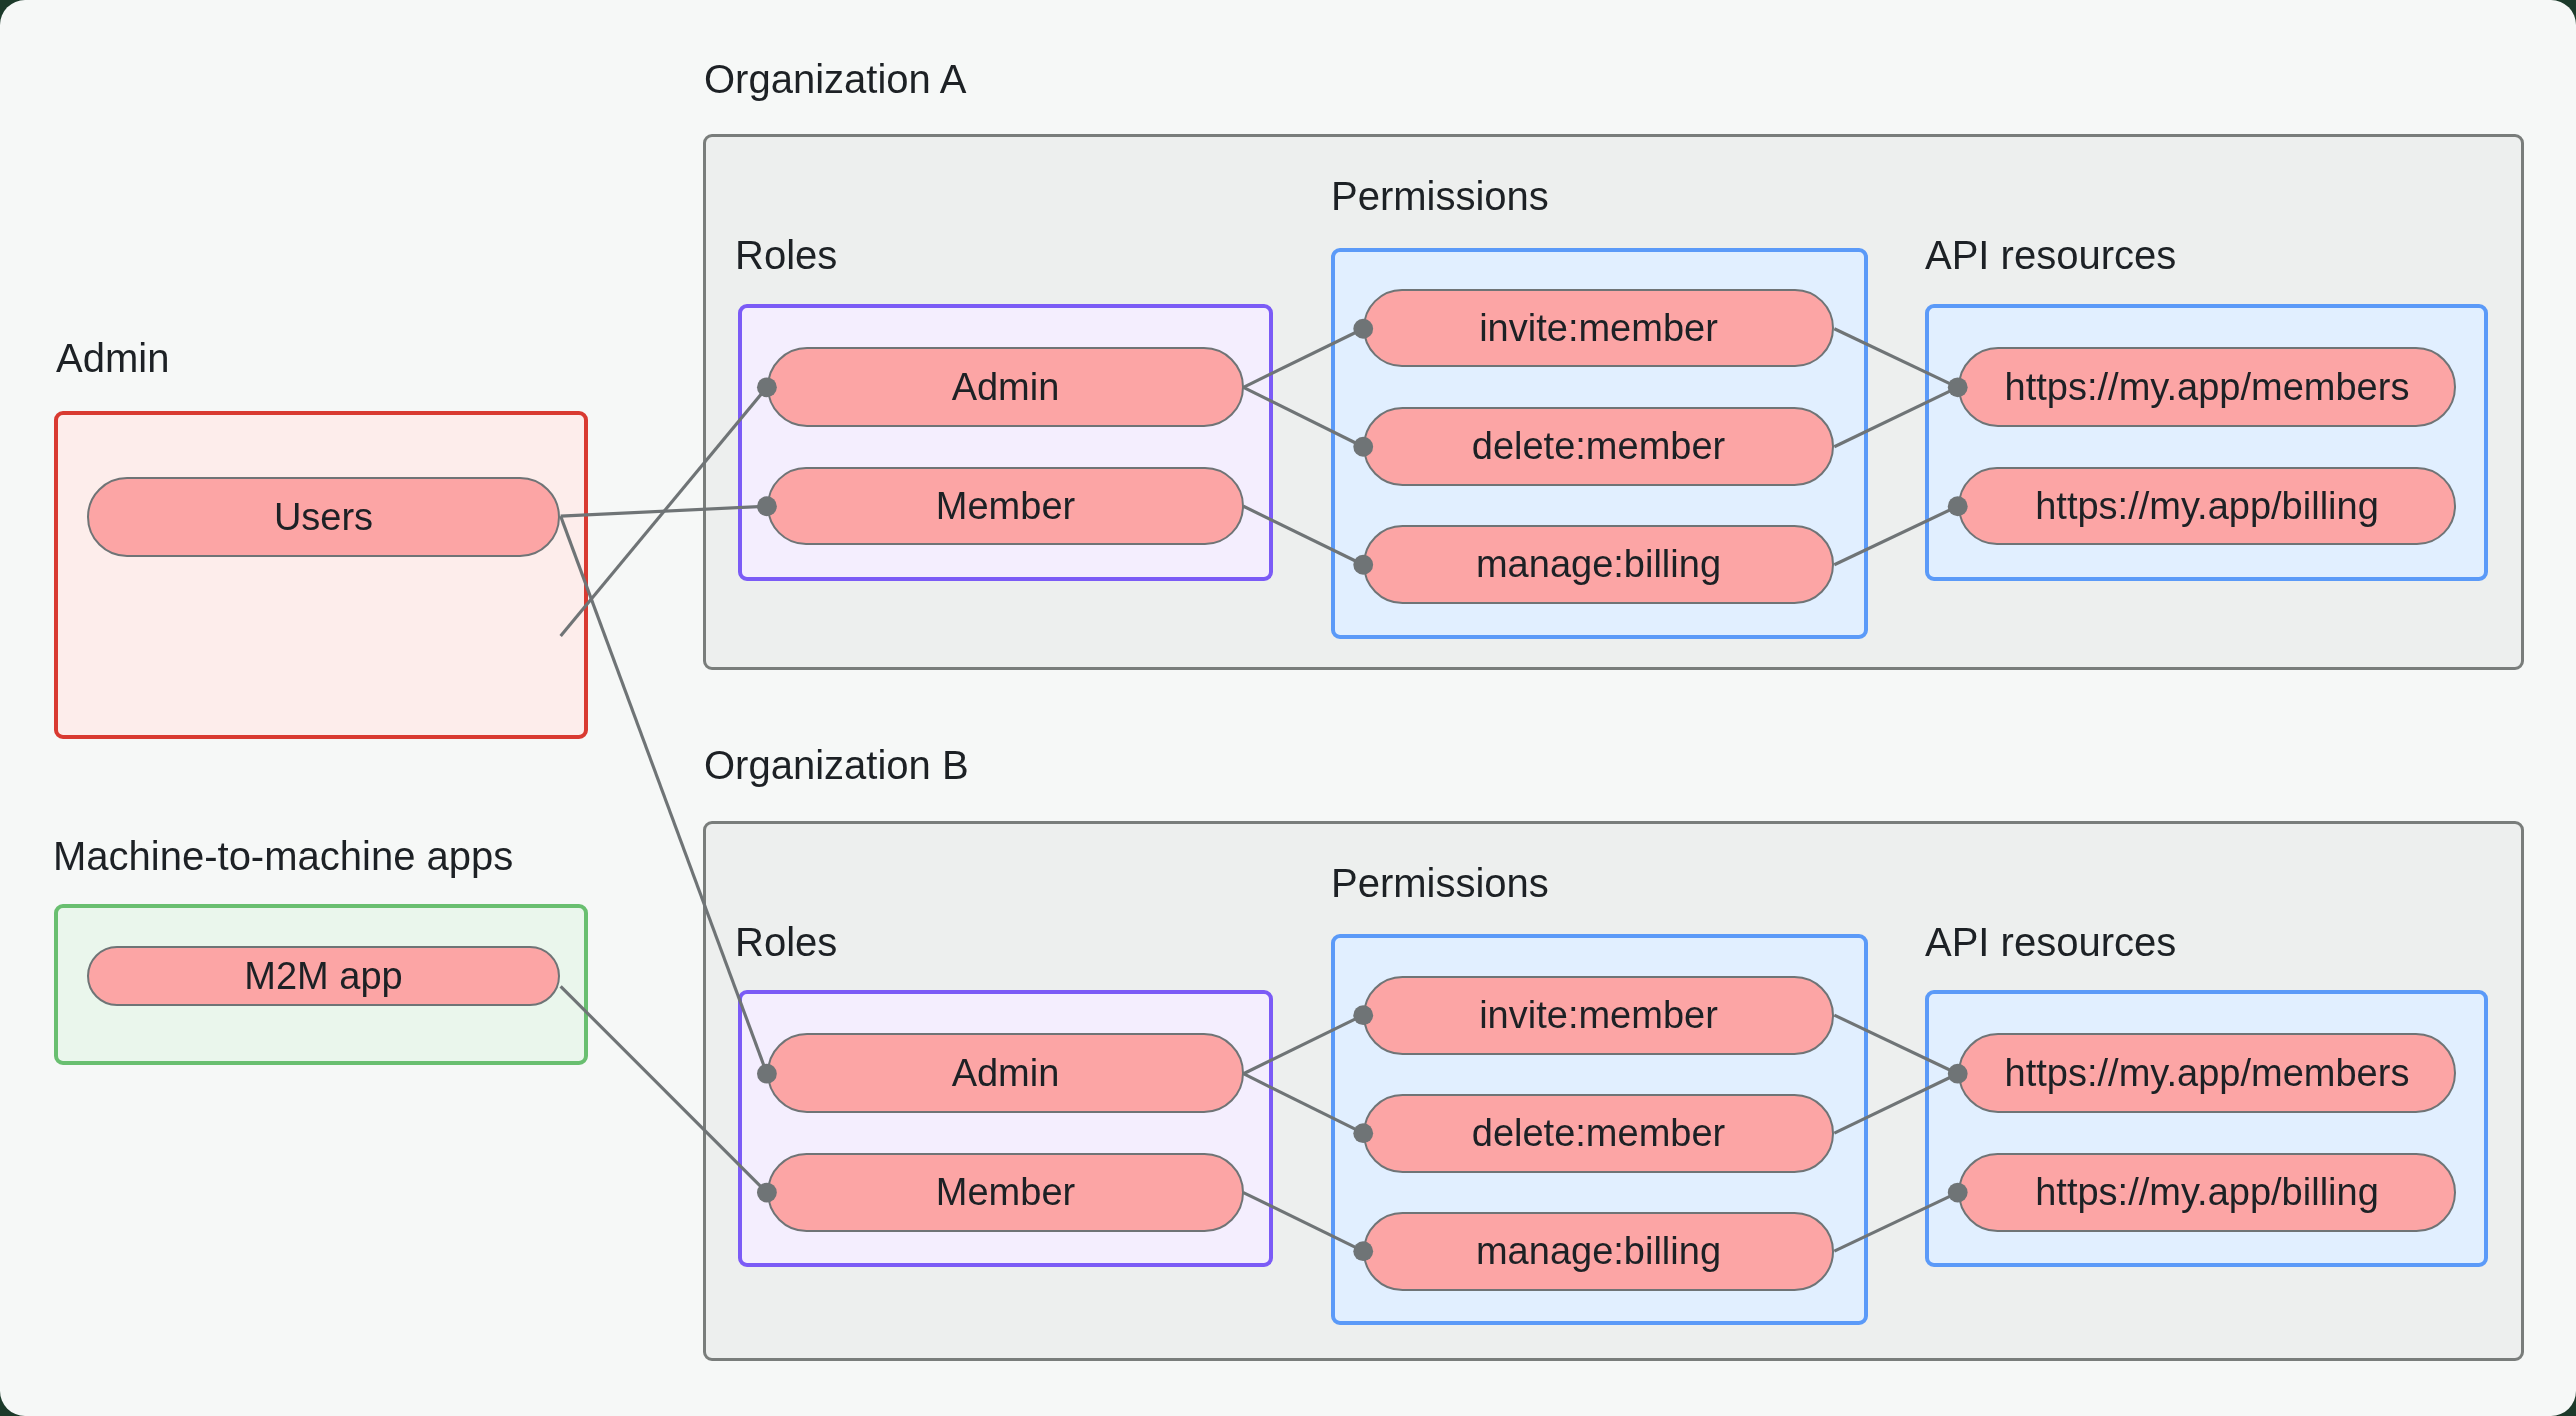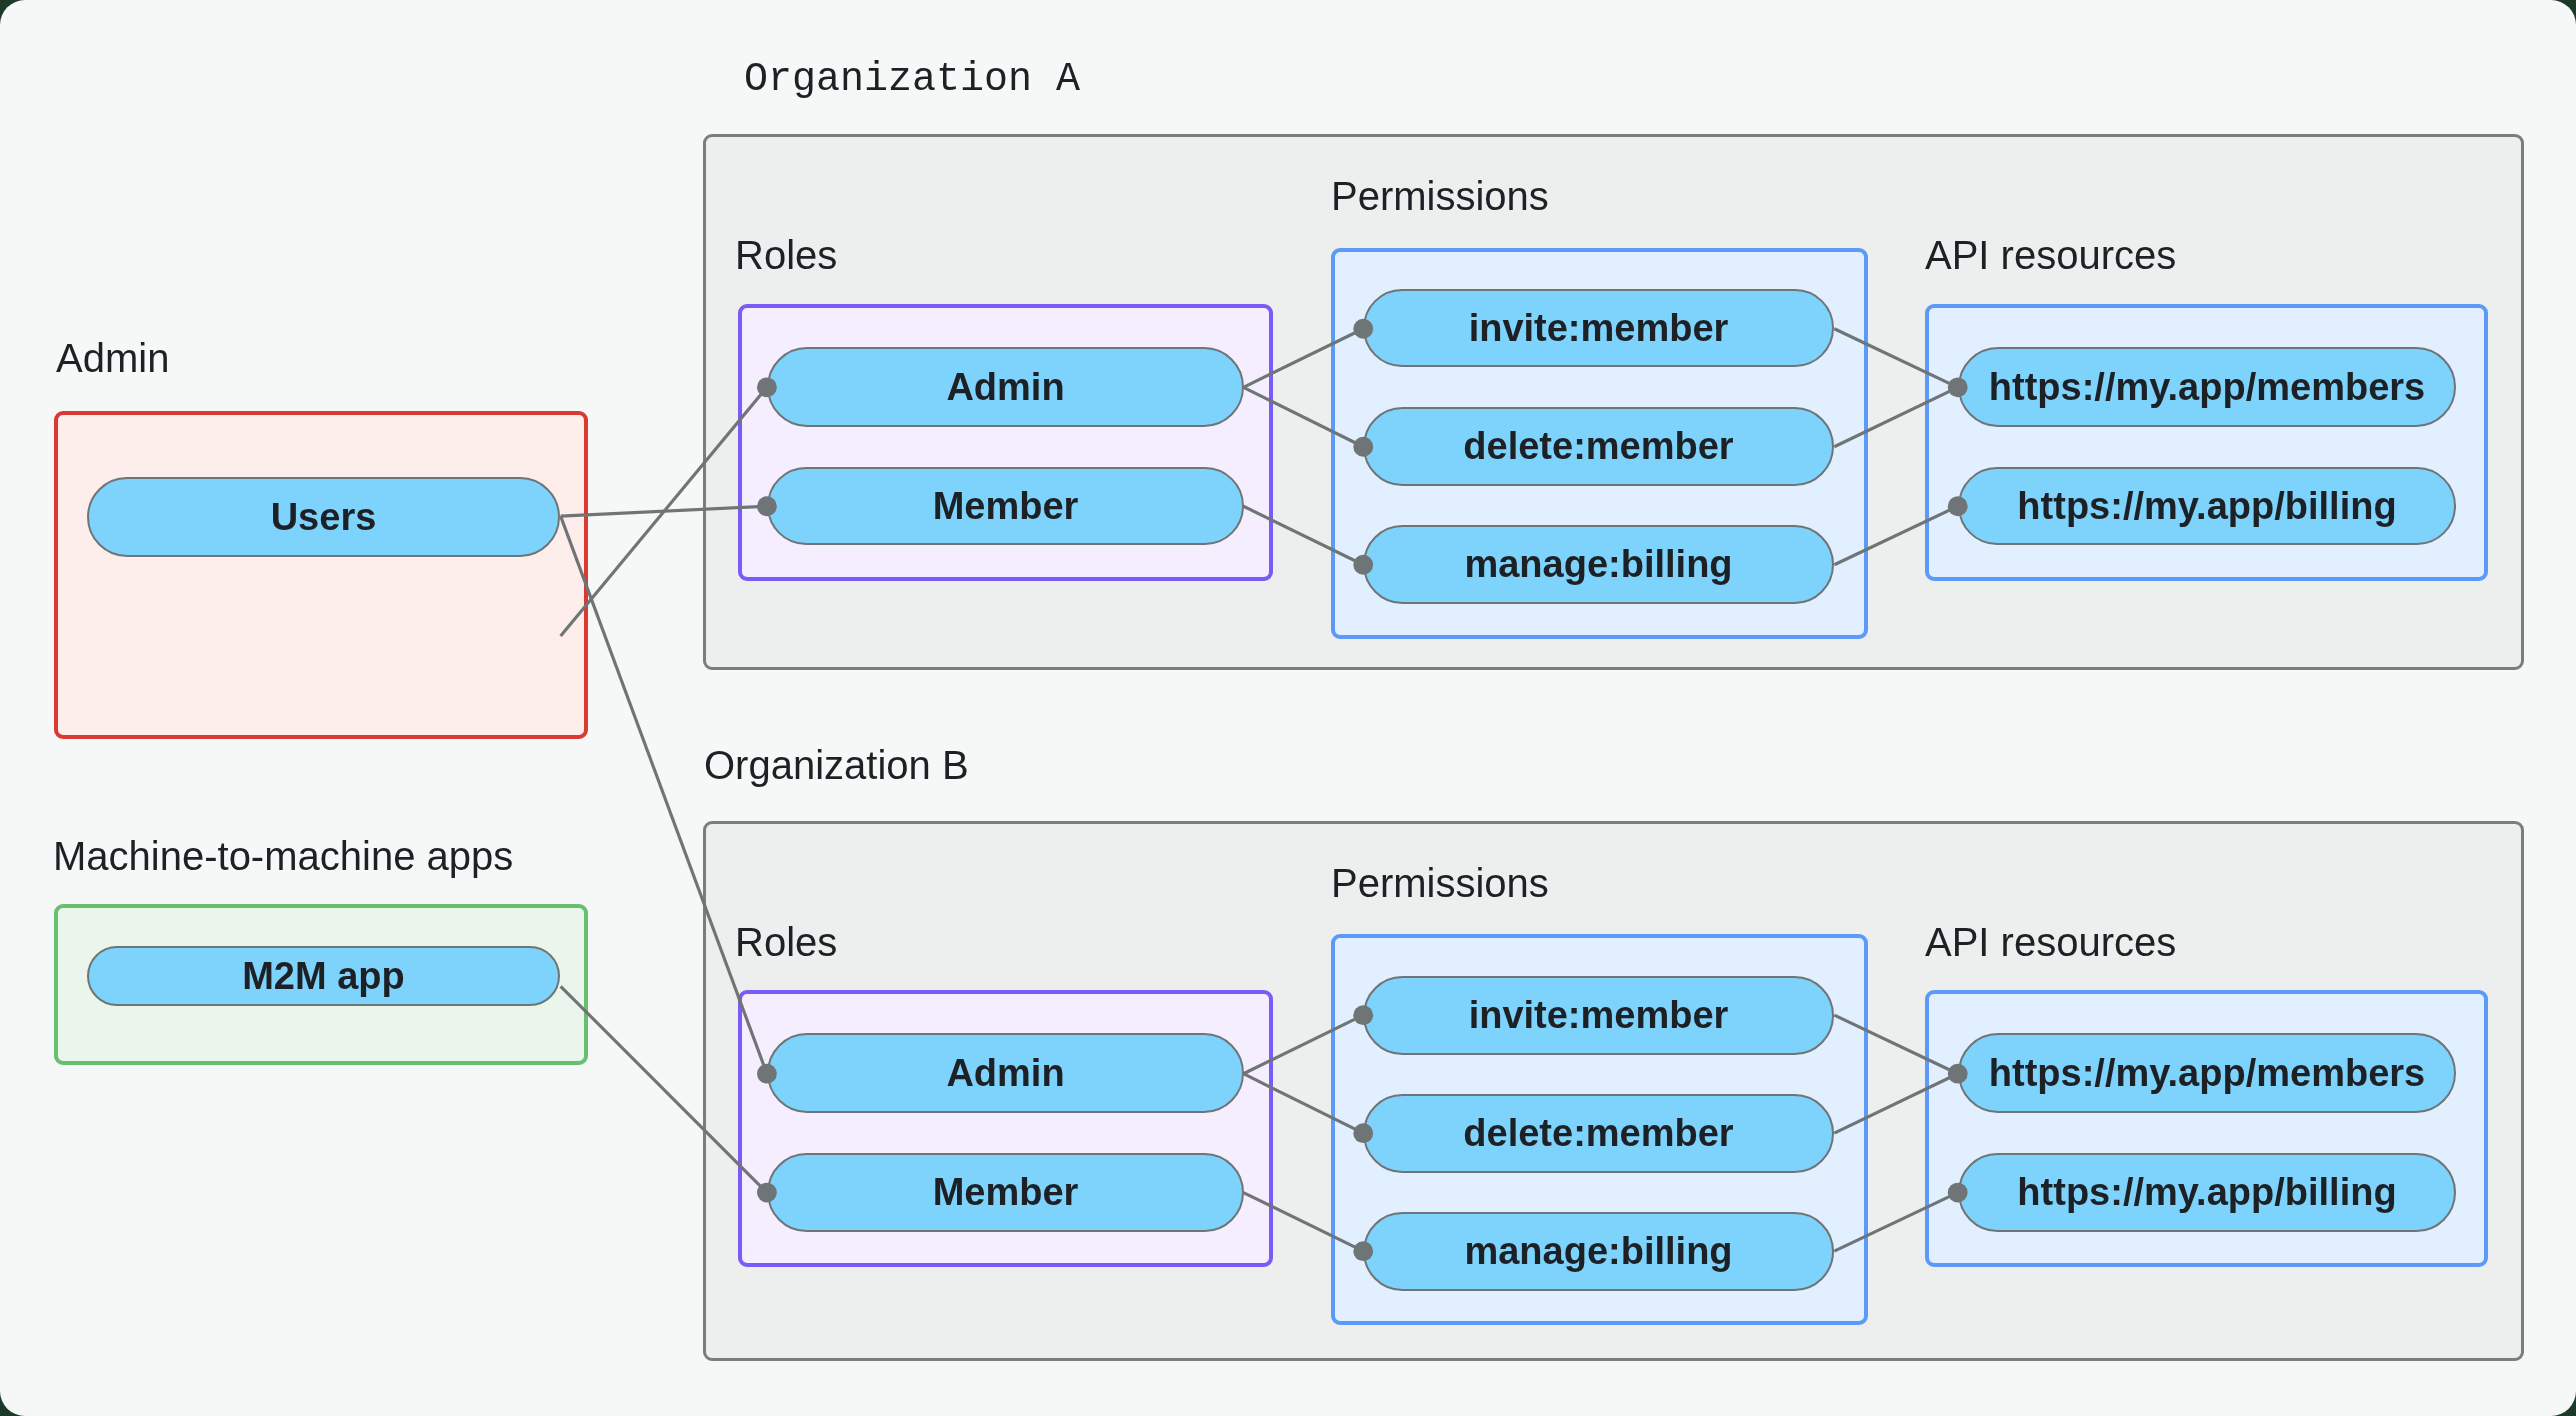--- a/index.html
+++ b/index.html
@@ -35,31 +35,30 @@
     position: absolute;
     border-radius: 9px;
     box-sizing: border-box;
   }
   .users-box  { border: 4.5px solid #d93a31; background: #fdedeb; }
   .m2m-box    { border: 4.5px solid #69bf70; background: #eaf6ec; }
   .roles-box  { border: 4.5px solid #7b5bf6; background: #f4eefe; }
   .blue-box   { border: 4.5px solid #5b9af8; background: #e1efff; }
   .pill {
     position: absolute;
-    background: #7dd3fc;
+    background: #fca5a5;
     border: 2.7px solid #6f7476;
     border-radius: 54px;
     box-sizing: border-box;
     display: flex;
     align-items: center;
     justify-content: center;
     font-size: 38px;
     color: #1d2125;
     white-space: nowrap;
-    font-weight: bold;
   }
   svg.edges {
     position: absolute;
     left: 0; top: 0;
     width: 2576px; height: 1416px;
     pointer-events: none;
   }
   svg.edges line { stroke: #6f7476; stroke-width: 3.5; }
   svg.edges circle { fill: #6f7476; }
 </style>
@@ -67,21 +66,21 @@
 <body>
 
 <div class="canvas">
 
   <div class="org-container" style="left:703px; top:134px; width:1821px; height:536px;"></div>
   <div class="org-container" style="left:703px; top:821px; width:1821px; height:540px;"></div>
 
   <div class="lbl" style="left:56px; top:335px;">Admin</div>
   <div class="lbl" style="left:53px; top:833px;">Machine-to-machine apps</div>
 
-  <div class="lbl" style="left:744px; top:56px;font-family:Liberation Mono, monospace;">Organization A</div>
+  <div class="lbl" style="left:704px; top:56px;">Organization A</div>
   <div class="lbl" style="left:735px; top:232px;">Roles</div>
   <div class="lbl" style="left:1331px; top:173px;">Permissions</div>
   <div class="lbl" style="left:1925px; top:232px;">API resources</div>
 
   <div class="lbl" style="left:704px; top:742px;">Organization B</div>
   <div class="lbl" style="left:735px; top:919px;">Roles</div>
   <div class="lbl" style="left:1331px; top:860px;">Permissions</div>
   <div class="lbl" style="left:1925px; top:919px;">API resources</div>
 
   <div class="group-box users-box" style="left:54px; top:411px; width:534px; height:328px;"></div>

